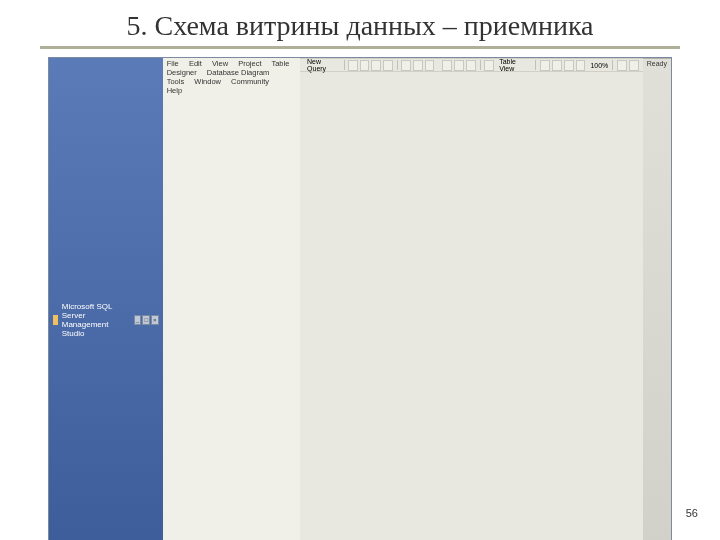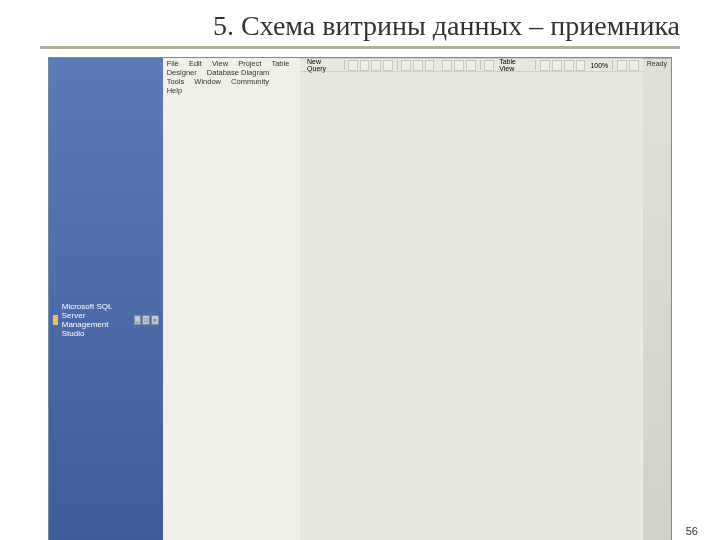--- a/index.html
+++ b/index.html
@@ -1,19 +1,19 @@
 <!DOCTYPE html>
 <html><head>
 <meta charset="utf-8">
 <style>
   * { box-sizing: border-box; margin: 0; padding: 0; }
   body { font-family: "Times New Roman", serif; width: 720px; height: 540px; overflow: hidden; background: #fff; position: relative; }
-  .slide-title { font-size: 28px; color: #333; padding: 10px 40px 4px 40px; text-align: right; }
+  .slide-title { font-size: 28px; color: #333; padding: 10px 40px 4px 40px; text-align: center; }
   .slide-title-underline { height: 3px; background: #b0b098; margin: 0 40px 8px 40px; }
-  .page-num { position: absolute; bottom: 3px; right: 22px; font-size: 11px; font-family: Arial, sans-serif; color: #333; margin-left: 24px; }
+  .page-num { position: absolute; bottom: 21px; right: 22px; font-size: 11px; font-family: Arial, sans-serif; color: #333; margin-left: 24px; }
 
   .ssms-window { margin: 0 48px; border: 1px solid #7a8aa0; background: #e8e8e0; font-family: Tahoma, Arial, sans-serif; font-size: 7px; color: #000; height: 526px; display: flex; flex-direction: row; }
   .titlebar { background: linear-gradient(#5a7ab8, #3a5a98); color: #fff; padding: 2px 4px; font-size: 8px; display: flex; align-items: center; }
   .titlebar .icon { width: 10px; height: 10px; background: #f0c060; margin-right: 4px; }
   .titlebar .spacer { flex: 1; }
   .winbtn { width: 14px; height: 10px; background: #c0c8d8; margin-left: 1px; border: 1px solid #7a8aa0; font-size: 6px; text-align: center; line-height: 8px; color: #333; }
 
   .menubar { background: #f0f0e8; padding: 1px 4px; font-size: 7.5px; color: #333; }
   .menubar span { margin-right: 8px; }
   .toolbar { background: #e8e8e0; border-top: 1px solid #d0d0c8; border-bottom: 1px solid #d0d0c8; padding: 1px 4px; display: flex; align-items: center; gap: 2px; height: 14px; }

